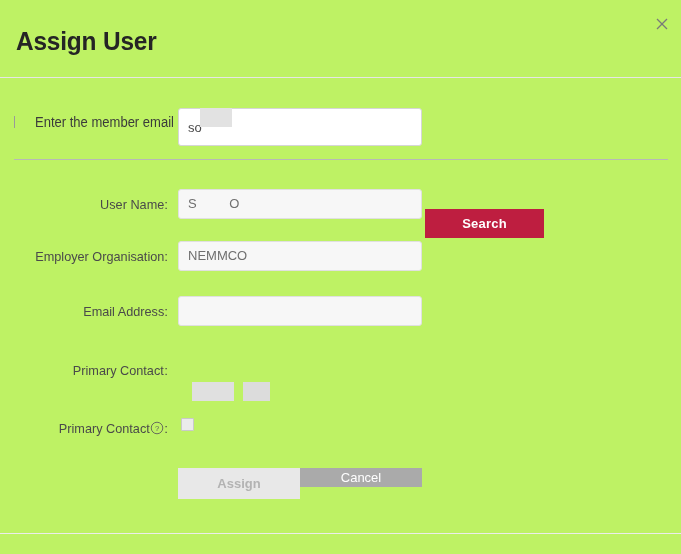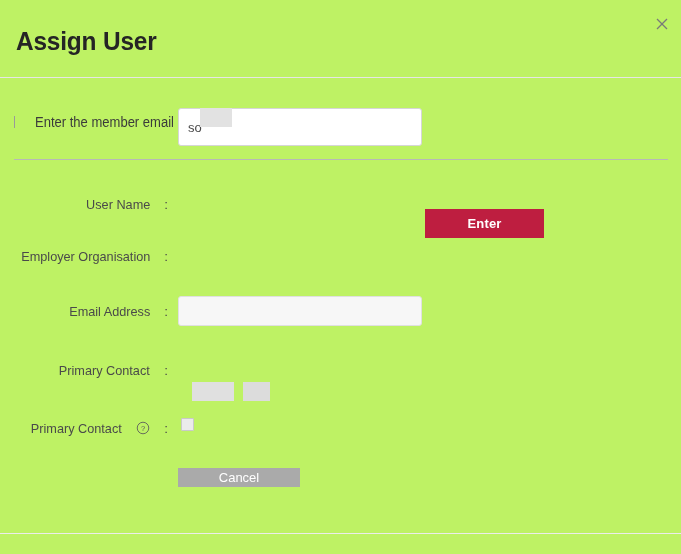--- a/index.html
+++ b/index.html
@@ -174,21 +174,21 @@
   }
   .row-label {
     position: absolute;
     left: 0;
     top: 0;
     width: 168px;
     height: 30px;
     display: flex;
     align-items: center;
     justify-content: flex-end;
-    gap: 14px;
+    gap: 0;
     font-size: 13.5px;
     color: #4a4a4a;
     font-family: "Liberation Sans", sans-serif;
     white-space: nowrap;
   }
   .row-label .lbl-text {
     transform: scaleX(0.94);
     transform-origin: right center;
   }
   .row-field {
@@ -279,40 +279,44 @@
       <span class="search-label">Enter the member email</span>
       <span class="help-icon">
         <svg width="14" height="14" viewBox="0 0 16 16">
           <circle cx="8" cy="8" r="6.6" fill="none" stroke="#5b5b5b" stroke-width="1"></circle>
           <text x="8" y="11.4" text-anchor="middle" font-size="8.6" fill="#5b5b5b" font-family="Liberation Sans, sans-serif">?</text>
         </svg>
       </span>
       <span class="colon">:</span>
     </div>
     <input class="search-input" type="text" value="so" style="">
-    <button class="search-btn">Enter</button>
+    <button class="search-btn">Search</button>
   </div>
   <div class="redact-overlay search-redact"></div>
 
   <div class="divider"></div>
 
   <div class="form-row" style="top:189px;">
     <div class="row-label">
       <span class="lbl-text">User Name</span>
       <span>:</span>
+    </div>
+    <div class="row-field">
+      <span>S&nbsp;&nbsp;&nbsp;&nbsp;&nbsp;&nbsp;&nbsp;&nbsp;&nbsp;O</span>
     </div>
     <div class="r" style="left:192px; top:193px; width:42px; height:19px; background:#e0e0e0;"></div>
     <div class="r" style="left:243px; top:193px; width:27px; height:19px; background:#dcdcdc;"></div>
   </div>
 
   <div class="form-row" style="top:241px;">
     <div class="row-label">
       <span class="lbl-text">Employer Organisation</span>
       <span>:</span>
     </div>
+    <div class="row-field">NEMMCO</div>
   </div>
 
   <div class="form-row" style="top:296px;">
     <div class="row-label">
       <span class="lbl-text">Email Address</span>
       <span>:</span>
     </div>
     <div class="row-field"></div>
 
   </div>
@@ -332,17 +336,18 @@
           <circle cx="8" cy="8" r="6.6" fill="none" stroke="#5b5b5b" stroke-width="1"></circle>
           <text x="8" y="11.4" text-anchor="middle" font-size="8.6" fill="#5b5b5b" font-family="Liberation Sans, sans-serif">?</text>
         </svg>
       </span>
       <span>:</span>
     </div>
     <input type="checkbox" class="checkbox-field" style="">
   </div>
 
   <div class="actions">
+    <button class="btn-assign" disabled="">Assign</button>
     <button class="btn-cancel">Cancel</button>
   </div>
 
   <div class="bottom-divider"></div>
 </div>
 
 </body></html>

